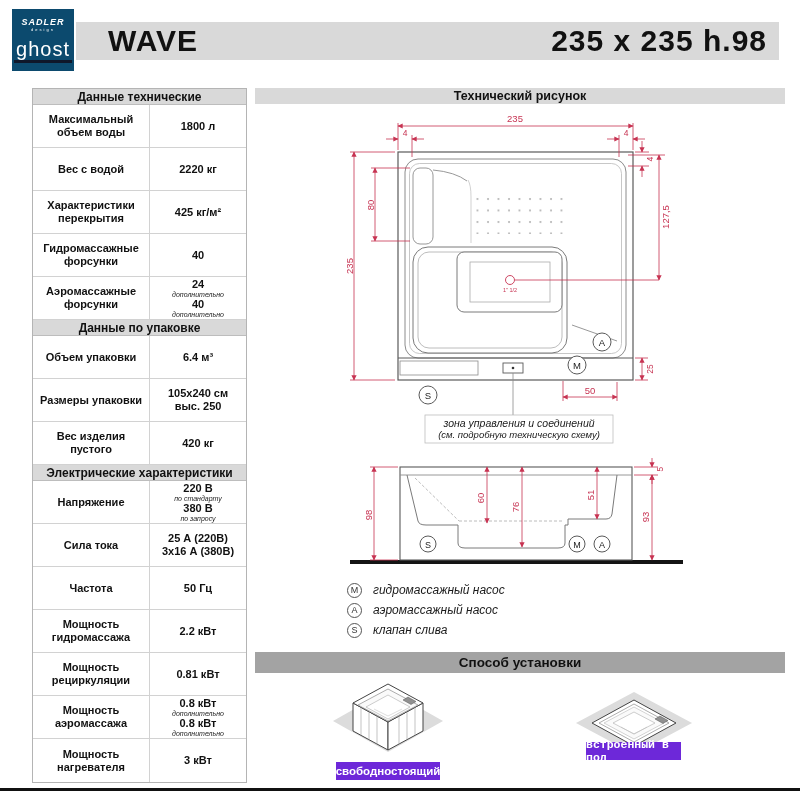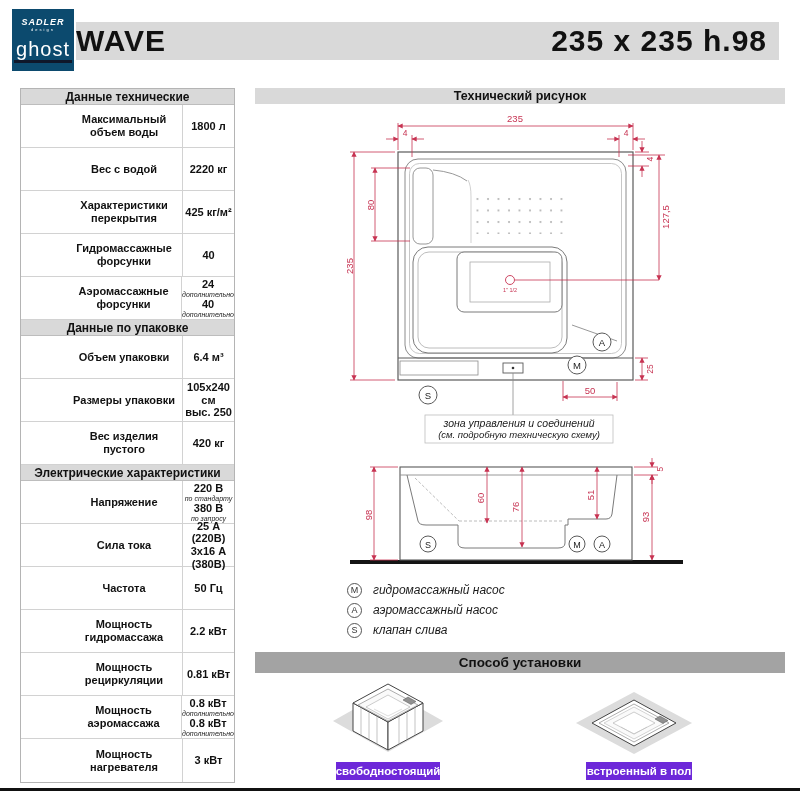--- a/index.html
+++ b/index.html
@@ -8,47 +8,47 @@
   .abs{position:absolute;}
   
   .logo{left:12px;top:9px;width:62px;height:62px;background:#0c4a6e;color:#fff;
         display:flex;flex-direction:column;align-items:center;justify-content:center;}
   .logo-top{font-size:9px;font-style:italic;font-weight:bold;letter-spacing:1px;line-height:1;}
   .logo-sub{font-size:4px;letter-spacing:2px;line-height:1;margin-top:1px;}
   .logo-main{font-size:20px;font-weight:200;letter-spacing:1px;line-height:1;margin-top:7px;
              border-bottom:3px solid #0f172a;padding:0 2px 1px 2px;}
   .titlebar{left:76px;top:22px;width:703px;height:38px;background:#d9d9d9;
             display:flex;align-items:center;justify-content:space-between;
-            padding:0 12px 0 0;box-sizing:border-box;}
+            padding:0 12px 0 32px;box-sizing:border-box;}
   .bigname{font-size:30px;font-weight:bold;letter-spacing:1px;}
   
-  .spec{left:20px;top:88px;width:215px;border:1px solid #b4b4b4;box-sizing:border-box;background:#fff;}
+  .spec{left:32px;top:88px;width:215px;border:1px solid #b4b4b4;box-sizing:border-box;background:#fff;}
   .sec-h{height:15px;background:#d9d9d9;display:flex;align-items:center;justify-content:center;
          font-weight:bold;font-size:12px;border-bottom:1px solid #bdbdbd;}
   .row{display:flex;height:43px;border-bottom:1px solid #d2d2d2;box-sizing:border-box;}
   .row:last-child{border-bottom:none;}
   .lc{width:117px;border-right:1px solid #d2d2d2;display:flex;align-items:center;justify-content:center;
-      text-align:center;font-weight:bold;font-size:11px;line-height:1.15;padding:0 5px;box-sizing:border-box;margin-left:45px;}
+      text-align:center;font-weight:bold;font-size:11px;line-height:1.15;padding:0 5px;box-sizing:border-box;}
   .vc{flex:1;display:flex;flex-direction:column;align-items:center;justify-content:center;text-align:center;}
   .v{font-weight:bold;font-size:11px;line-height:1.15;}
   .sm{font-style:italic;font-size:7px;line-height:1;color:#222;}
   
   .panel-h{left:255px;top:88px;width:530px;height:16px;background:#d9d9d9;display:flex;
            align-items:center;justify-content:center;font-weight:bold;font-size:12.5px;}
   .inst-h{left:255px;top:652px;width:530px;height:21px;background:#a3a3a3;display:flex;
           align-items:center;justify-content:center;font-weight:bold;font-size:13.5px;}
   .legend{left:255px;top:580px;width:530px;}
   .leg-row{display:flex;align-items:center;gap:11px;height:20px;margin-left:92px;}
   .leg-c{width:15px;height:15px;border:1.2px solid #555;border-radius:50%;display:flex;
          align-items:center;justify-content:center;font-size:9px;color:#333;box-sizing:border-box;}
   .leg-t{font-style:italic;font-size:12px;color:#1a1a1a;}
   .badge{height:18px;background:#6d28d9;color:#fff;font-weight:bold;font-size:11.5px;
          display:flex;align-items:center;justify-content:center;}
   .badge1{left:336px;top:762px;width:104px;}
-  .badge2{left:586px;top:762px;width:106px;}
+  .badge2{left:586px;top:742px;width:95px;font-family:Liberation Mono, monospace;}
   .botline{left:0;top:788px;width:800px;height:2.5px;background:#111;}
   svg text{font-family:"Liberation Sans",sans-serif;}
   .dimtxt{fill:#c73352;font-size:9.5px;}
   .dimtxt-s{fill:#c73352;font-size:8.5px;}
   .mkr{fill:#222;font-size:9.5px;}
   .zone-t{fill:#1a1a1a;font-style:italic;}
 </style>
 </head>
 <body>
 

